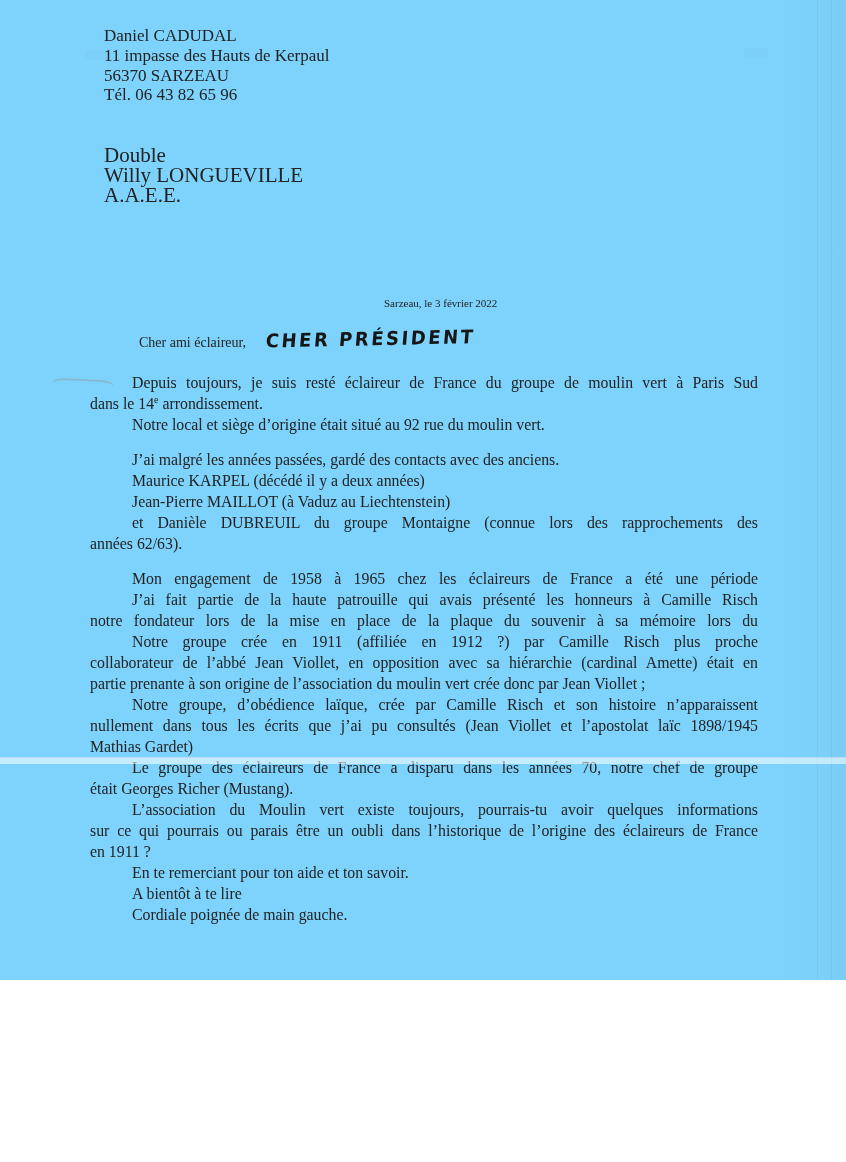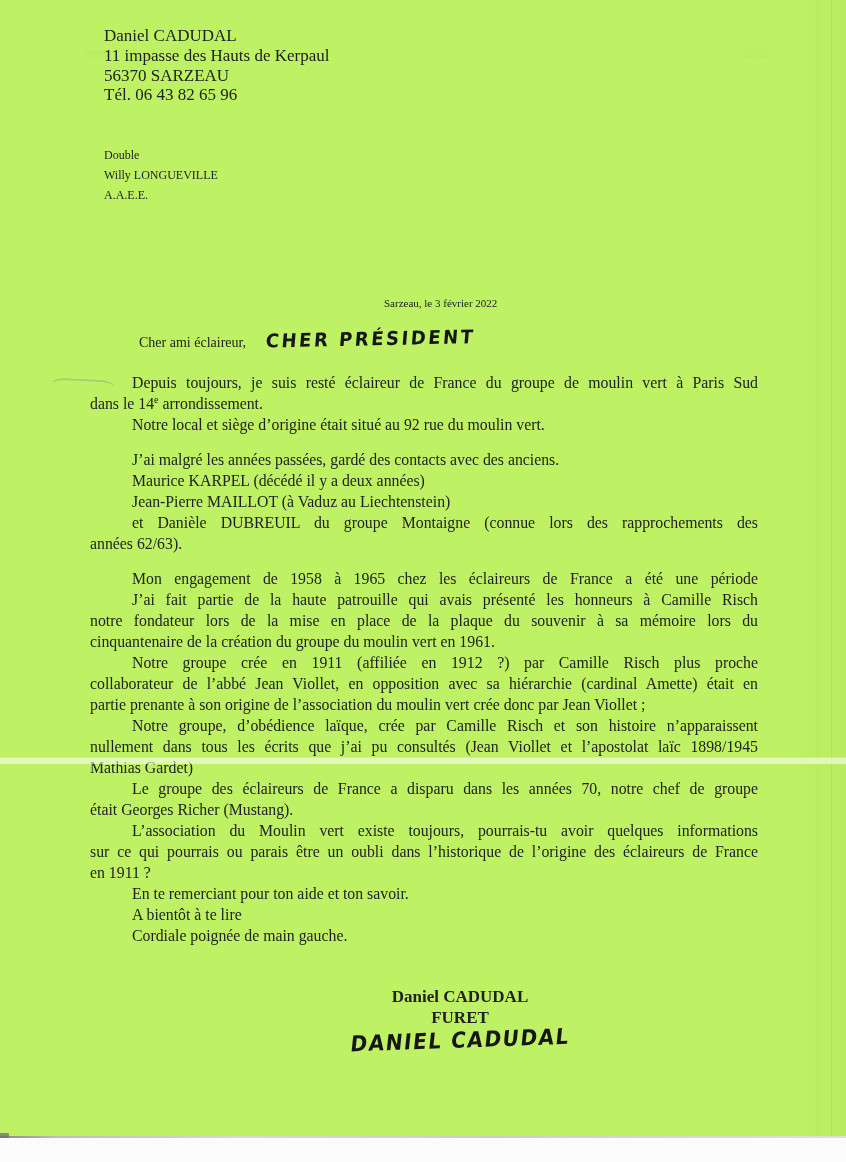--- a/index.html
+++ b/index.html
@@ -1,22 +1,22 @@
 <!DOCTYPE html>
 <html lang="fr"><head>
 <meta charset="utf-8">
 <style>
   html,body{margin:0;padding:0;background:#ffffff;}
   #page{
-    position:relative;width:846px;height:1162px;background:#bef264;
+    position:relative;width:846px;height:980px;background:#7dd3fc;
     overflow:hidden;font-family:"Liberation Serif", serif;color:#222;
   }
   
   .sender{position:absolute;left:104px;top:26px;font-size:17px;line-height:19.8px;}
-  .copy{position:absolute;left:104px;top:146px;font-size:12px;line-height:19.8px;}
+  .copy{position:absolute;left:104px;top:146px;font-size:21px;line-height:19.8px;}
   .dateline{position:absolute;left:384px;top:297px;font-size:11px;}
   .salutation-row{position:absolute;left:139px;top:330px;white-space:nowrap;}
   .salutation-typed{font-size:14px;}
   
   .hand{
     display:inline-block;font-family:"DejaVu Sans", sans-serif;font-weight:700;
     color:#161616;letter-spacing:2.5px;
     transform:skewX(-6deg) rotate(-1.2deg) scaleY(1.05);
   }
   .hand-salutation{font-size:18px;margin-left:16px;position:relative;top:-2px;}
@@ -110,21 +110,20 @@
       <div class="para">
         <div class="line first just">et Danièle DUBREUIL du groupe Montaigne (connue lors des rapprochements des</div>
         <div class="line">années 62/63).</div>
       </div>
       <div class="para gap">
         <div class="line first just">Mon engagement de 1958 à 1965 chez les éclaireurs de France a été une période</div>
       </div>
       <div class="para">
         <div class="line first just">J’ai fait partie de la haute patrouille qui avais présenté les honneurs à Camille Risch</div>
         <div class="line just">notre fondateur lors de la mise en place de la plaque du souvenir à sa mémoire lors du</div>
-        <div class="line">cinquantenaire de la création du groupe du moulin vert en 1961.</div>
       </div>
       <div class="para">
         <div class="line first just">Notre groupe crée en 1911 (affiliée en 1912 ?) par Camille Risch plus proche</div>
         <div class="line just">collaborateur de l’abbé Jean Viollet, en opposition avec sa hiérarchie (cardinal Amette) était en</div>
         <div class="line">partie prenante à son origine de l’association du moulin vert crée donc par Jean Viollet ;</div>
       </div>
       <div class="para">
         <div class="line first just">Notre groupe, d’obédience laïque, crée par Camille Risch et son histoire n’apparaissent</div>
         <div class="line just">nullement dans tous les écrits que j’ai pu consultés (Jean Viollet et l’apostolat laïc 1898/1945</div>
         <div class="line">Mathias Gardet)</div>

